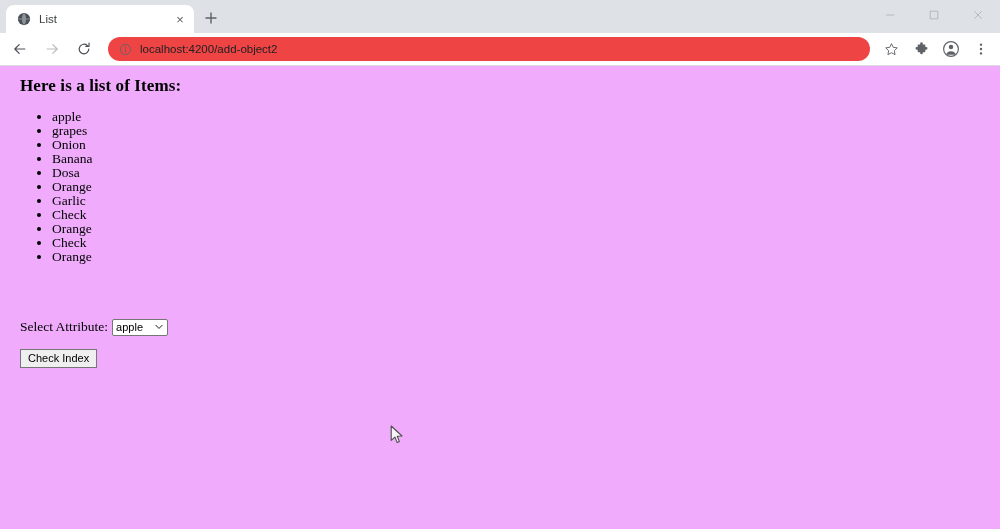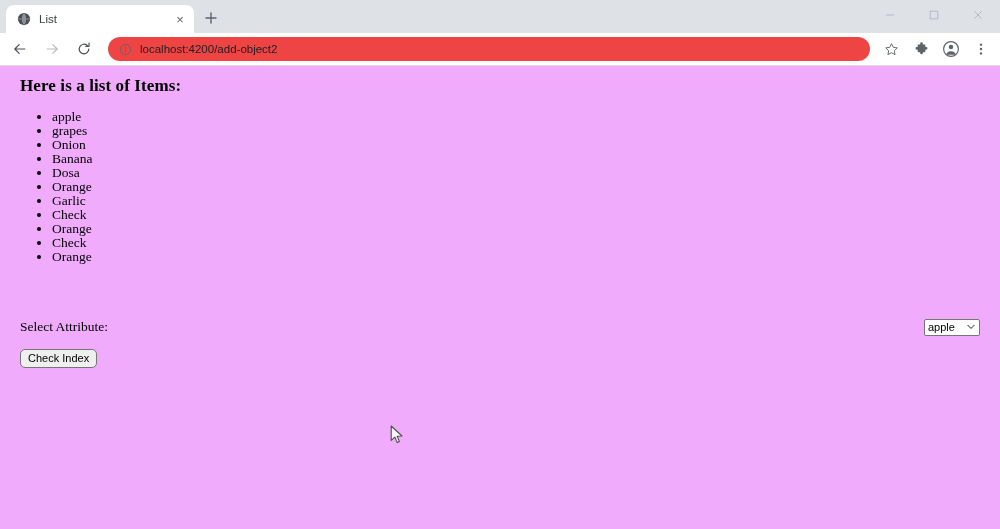--- a/index.html
+++ b/index.html
@@ -201,21 +201,20 @@
     line-height: 14px;
     margin: 0;
     padding: 0;
   }
 
   .form-row {
     margin-top: 55px;
     display: flex;
     align-items: center;
     font-size: 13.5px;
-    justify-content: space-between;
   }
   .form-label {
     margin-right: 4px;
   }
   .attr-select {
     font-family: "Liberation Sans", sans-serif;
     font-size: 11px;
     height: 17px;
     line-height: 15px;
     padding: 0 16px 0 3px;
@@ -242,21 +241,21 @@
     color: #000;
   }
 
   .check-btn {
     margin-top: 13px;
     font-family: "Liberation Sans", sans-serif;
     font-size: 11px;
     color: #000000;
     background: #efefef;
     border: 1px solid #767676;
-    border-radius: 5px;
+    border-radius: 0;
     padding: 2px 7px;
     line-height: 13px;
     display: inline-block;
   }
 
   .cursor {
     position: absolute;
     width: 14px;
     height: 20px;
     pointer-events: none;

